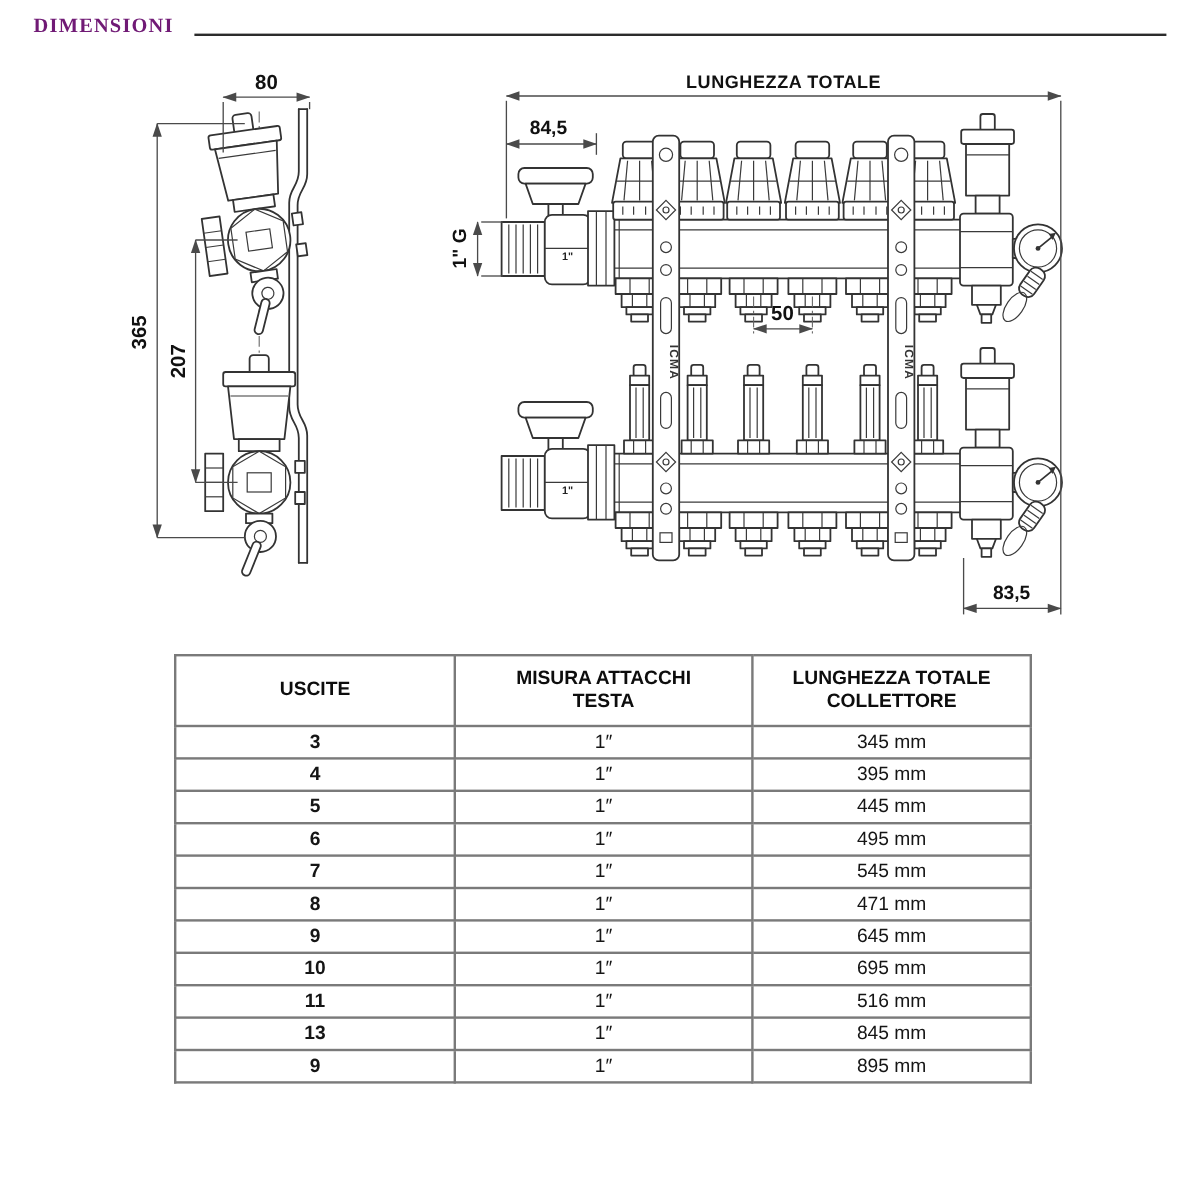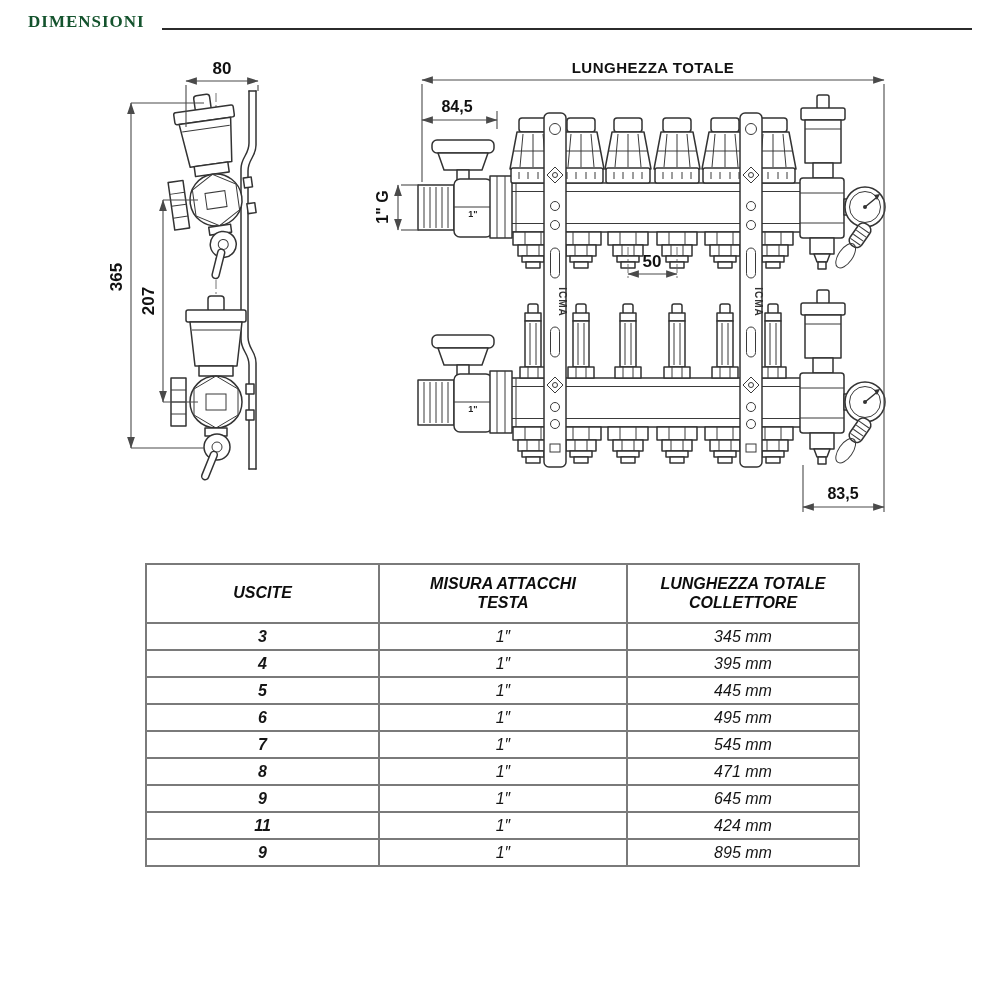--- a/index.html
+++ b/index.html
@@ -1,37 +1,37 @@
 <!DOCTYPE html>
 <html><head>
 <meta charset="utf-8">
 <style>
   html,body{margin:0;padding:0;background:#fff;}
   body{width:1000px;height:1000px;position:relative;overflow:hidden;
        font-family:"Liberation Sans",sans-serif;color:#111;}
   .page-title{position:absolute;left:28px;top:12px;
        font-family:"Liberation Serif",serif;font-weight:700;font-size:17px;
-       letter-spacing:1px;color:#14532d;}
+       letter-spacing:1px;color:#701a75;}
   .title-rule{position:absolute;left:162px;top:28px;width:810px;height:2px;background:#2b2b2b;}
   .drawing-wrap{position:absolute;left:20px;top:55px;width:960px;height:480px;}
   
   .ln{fill:none;stroke:#333;stroke-width:1.5;stroke-linejoin:round;stroke-linecap:round;}
   .lnthin{fill:none;stroke:#3a3a3a;stroke-width:1;}
   .wh{fill:#fff;stroke:#333;stroke-width:1.5;stroke-linejoin:round;}
   .dim{fill:none;stroke:#4a4a4a;stroke-width:1.1;}
   .dash{fill:none;stroke:#666;stroke-width:0.9;stroke-dasharray:9 3 2 3;}
   text.dimtxt{fill:#111;font-family:"Liberation Sans",sans-serif;font-size:16px;font-weight:600;}
   text.dimtxt-lg{fill:#111;font-family:"Liberation Sans",sans-serif;font-size:17px;font-weight:600;}
   text.dimcap{fill:#111;font-family:"Liberation Sans",sans-serif;font-size:15px;font-weight:600;letter-spacing:.5px;}
   text.brandtxt{fill:#333;font-family:"Liberation Sans",sans-serif;font-size:10px;font-weight:700;letter-spacing:1px;}
   text.marktxt{fill:#222;font-family:"Liberation Sans",sans-serif;font-size:9px;font-weight:700;}
   
-  .size-table{position:absolute;left:145px;top:563px;width:713px;
+  .size-table{position:absolute;left:145px;top:545px;width:713px;
        border-collapse:collapse;table-layout:fixed;
-       font-family:"Liberation Sans",sans-serif;font-style:italic;}
+       font-family:"Liberation Sans",sans-serif;}
   .size-table th,.size-table td{border:2px solid #7a7a7a;text-align:center;
        vertical-align:middle;padding:0;background:#fff;}
   .size-table th{height:57px;font-size:16px;font-weight:700;line-height:1.18;color:#0d0d0d;}
   .size-table td{height:25px;font-size:16px;font-weight:400;color:#151515;}
   .size-table td.c1{font-weight:700;}
   .thw{max-width:190px;margin:0 auto;}
 </style>
 </head>
 <body>
 
@@ -318,23 +318,33 @@
     <td class="c1">8</td>
     <td>1″</td>
     <td>471 mm</td>
   </tr>
       <tr>
     <td class="c1">9</td>
     <td>1″</td>
     <td>645 mm</td>
   </tr>
       <tr>
+    <td class="c1">10</td>
+    <td>1″</td>
+    <td>695 mm</td>
+  </tr>
+      <tr>
     <td class="c1">11</td>
     <td>1″</td>
-    <td>424 mm</td>
+    <td>516 mm</td>
+  </tr>
+      <tr>
+    <td class="c1">13</td>
+    <td>1″</td>
+    <td>845 mm</td>
   </tr>
       <tr>
     <td class="c1">9</td>
     <td>1″</td>
     <td>895 mm</td>
   </tr>
     </tbody>
 </table>
 
 </body></html>

